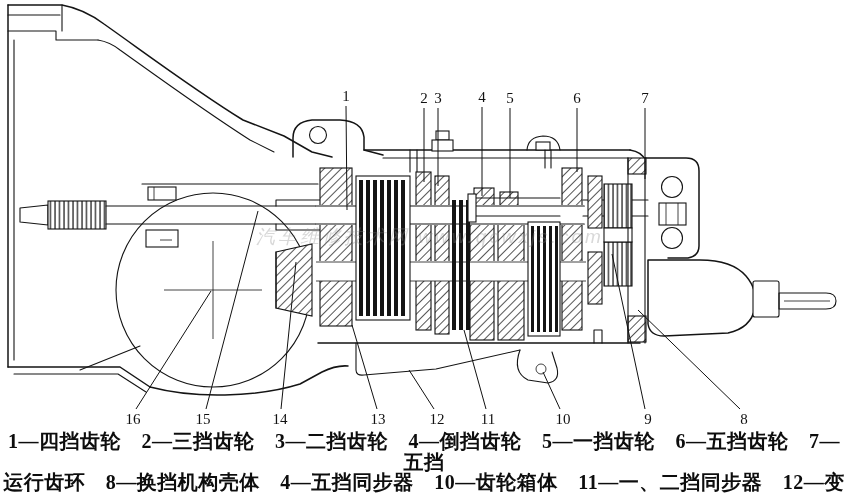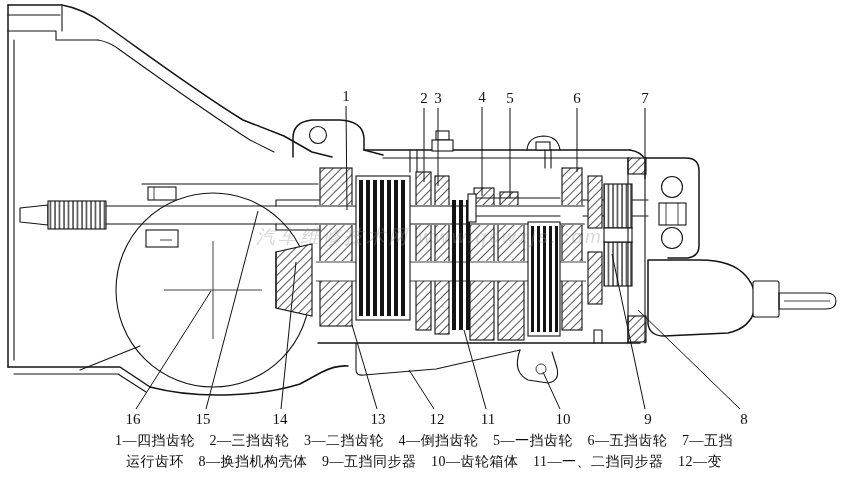--- a/index.html
+++ b/index.html
@@ -13,21 +13,21 @@
   .gear{fill:url(#hatch);stroke:#111;stroke-width:1.1;}
   .spline{fill:url(#vlines);stroke:#111;stroke-width:1.1;}
   .white{fill:#fff;stroke:none;}
   .wrect{fill:#fff;stroke:#141414;stroke-width:1.1;}
   .dark{fill:#141414;stroke:none;}
   .cl{stroke:#111;stroke-width:1;}
   .co{font:15px "Liberation Serif","DejaVu Serif",serif;fill:#111;text-anchor:middle;}
   .wm{font:italic 19px "Liberation Sans","DejaVu Sans",sans-serif;fill:#8a8a8a;opacity:.33;
       text-anchor:middle;letter-spacing:3px;}
   .caption{position:absolute;left:0;top:431px;width:848px;text-align:center;color:#0d0d0d;
-           font-size:14px;font-weight:400;line-height:20.5px;letter-spacing:.5px;}
+           font-size:20px;font-weight:700;line-height:20.5px;letter-spacing:.5px;}
   .caption p{margin:0;}
 </style>
 </head>
 <body>
 
 <div class="stage">
 
   <svg id="diagram" width="848" height="430" viewBox="0 0 848 430">
     <defs>
       <pattern id="hatch" width="6" height="6" patternUnits="userSpaceOnUse" patternTransform="rotate(45)">
@@ -202,15 +202,15 @@
         <text x="280" y="424" class="co">14</text>
         <line x1="206" y1="409" x2="258" y2="211" class="cl"></line>
         <text x="203" y="424" class="co">15</text>
         <line x1="136" y1="409" x2="211" y2="291" class="cl"></line>
         <text x="133" y="424" class="co">16</text>
       </g>
   </svg>
 
   <div class="caption">
     <p>1—四挡齿轮　2—三挡齿轮　3—二挡齿轮　4—倒挡齿轮　5—一挡齿轮　6—五挡齿轮　7—五挡</p>
-    <p>运行齿环　8—换挡机构壳体　9—五挡同步器　10—齿轮箱体　11—一、二挡同步器　12—变</p>
+    <p>运行齿环　8—换挡机构壳体　4—五挡同步器　10—齿轮箱体　11—一、二挡同步器　12—变</p>
   </div>
 </div>
 
 </body></html>

